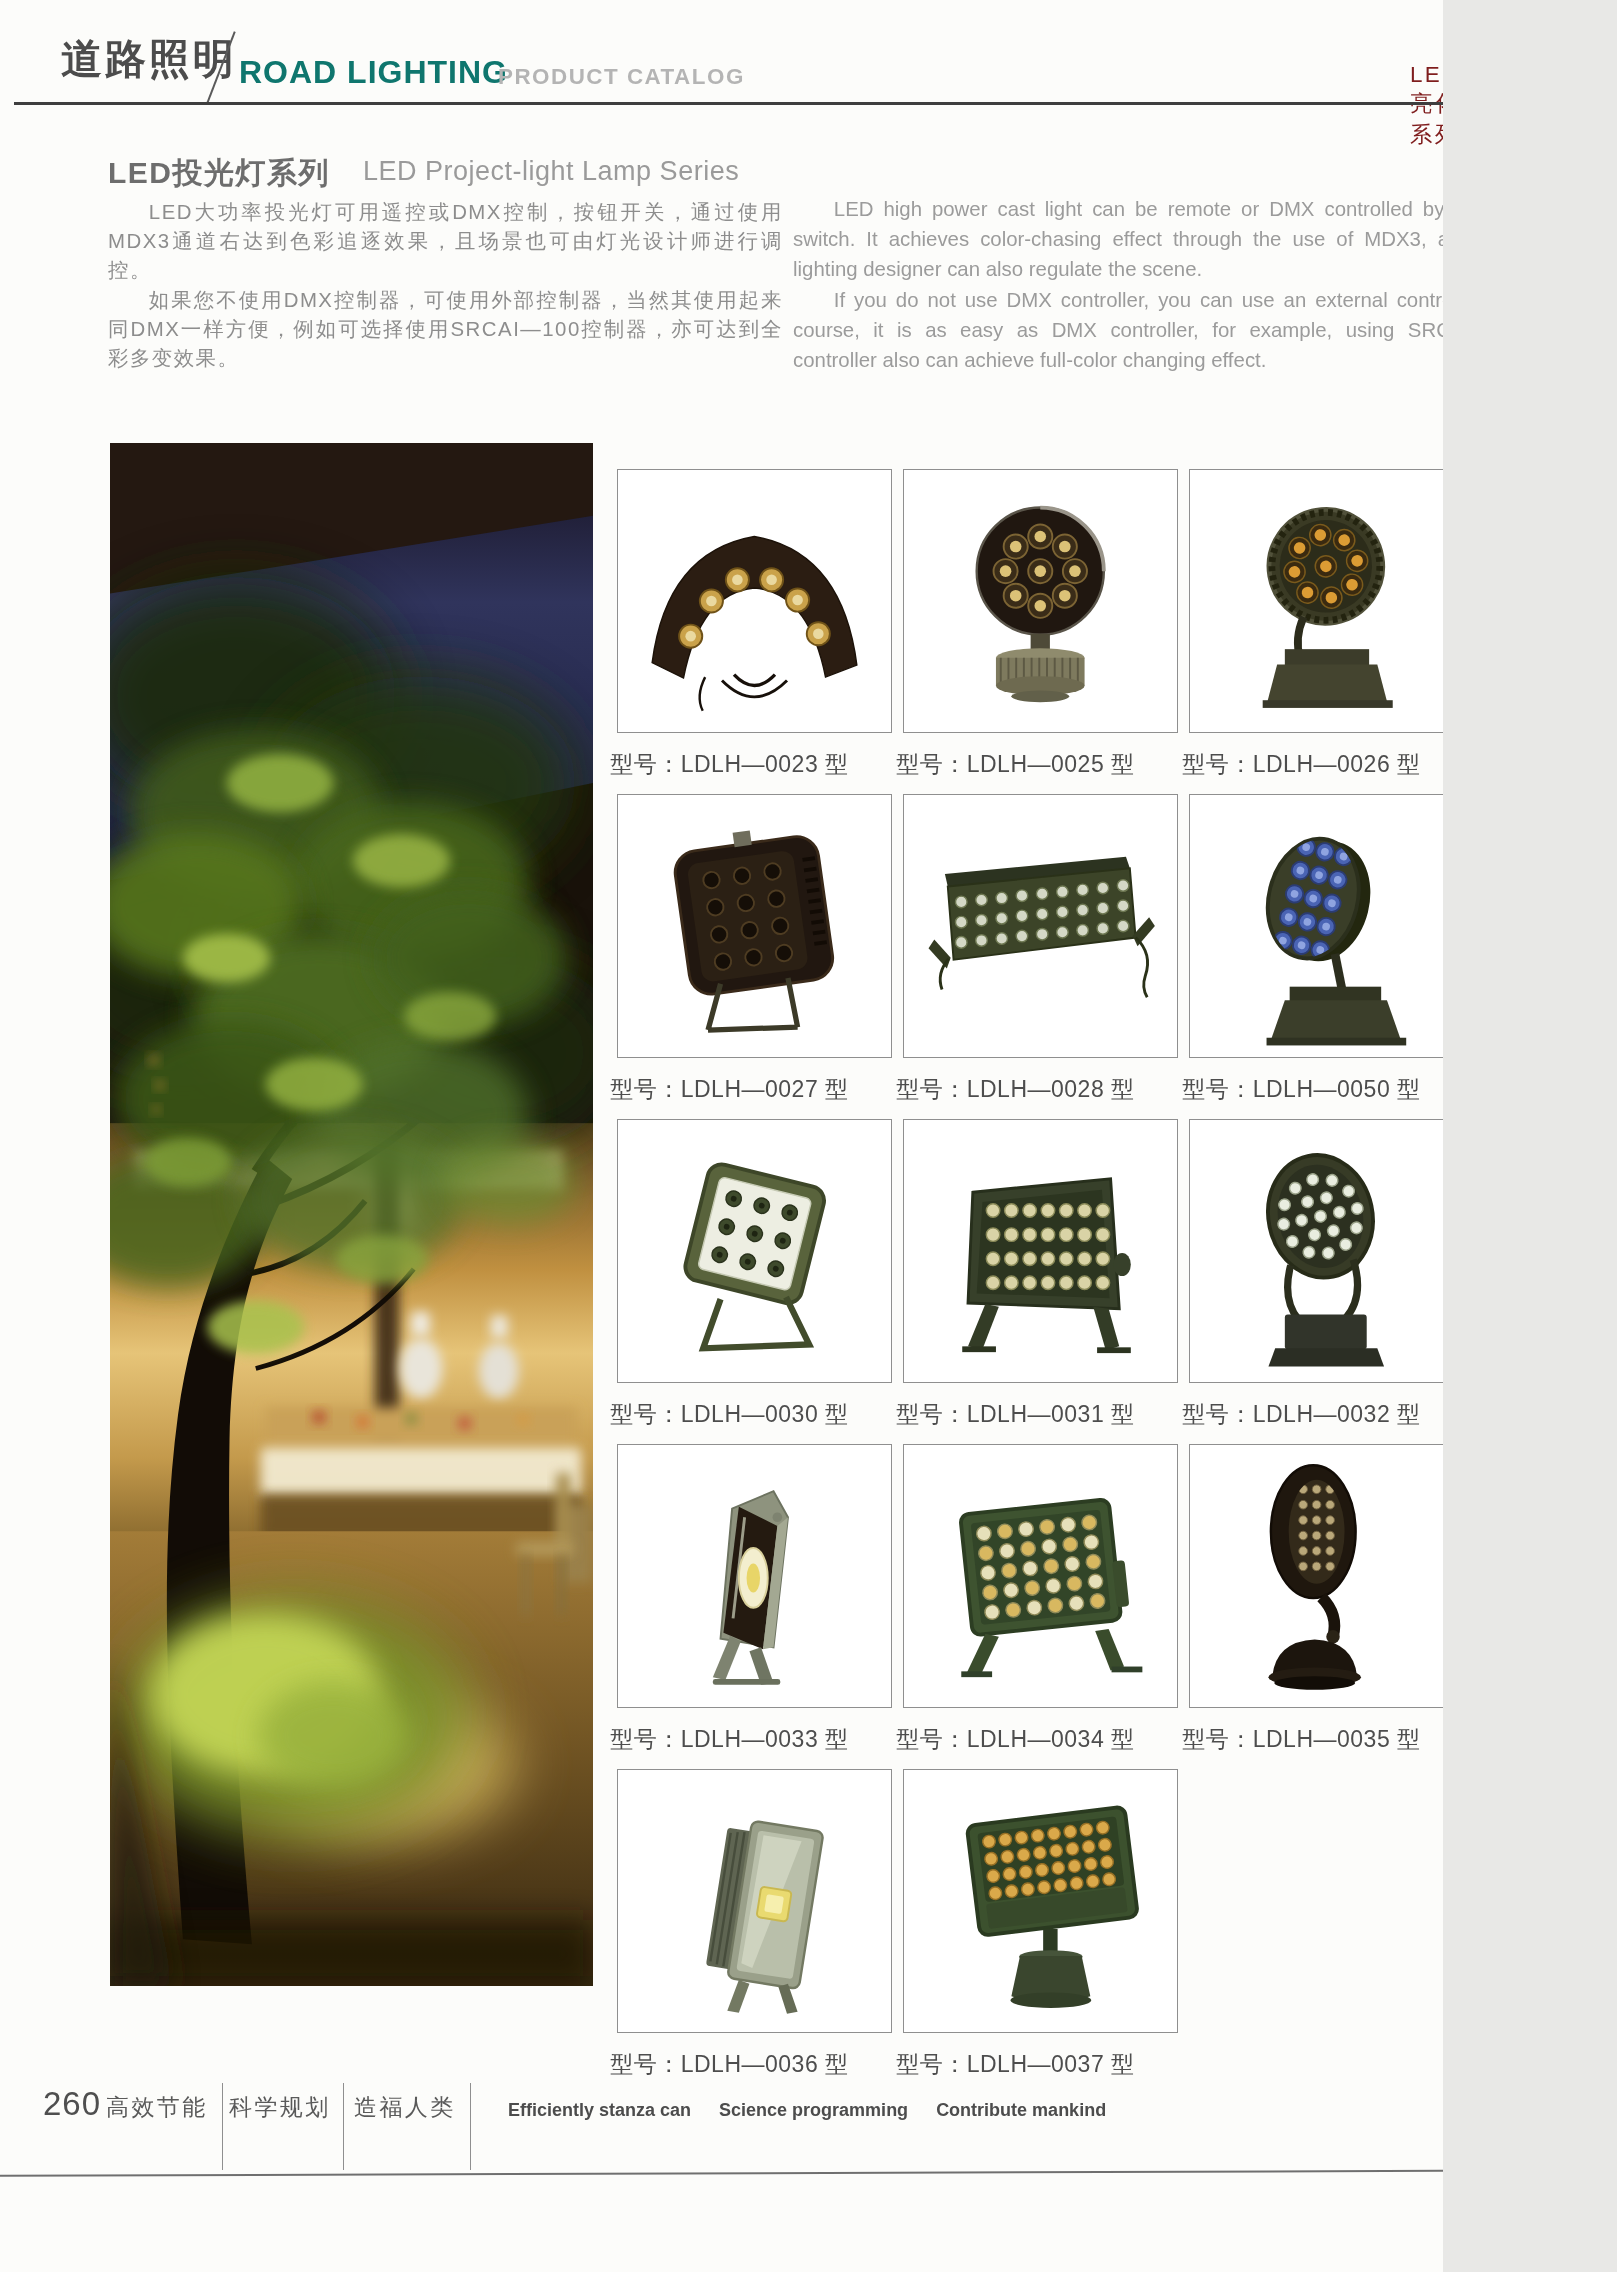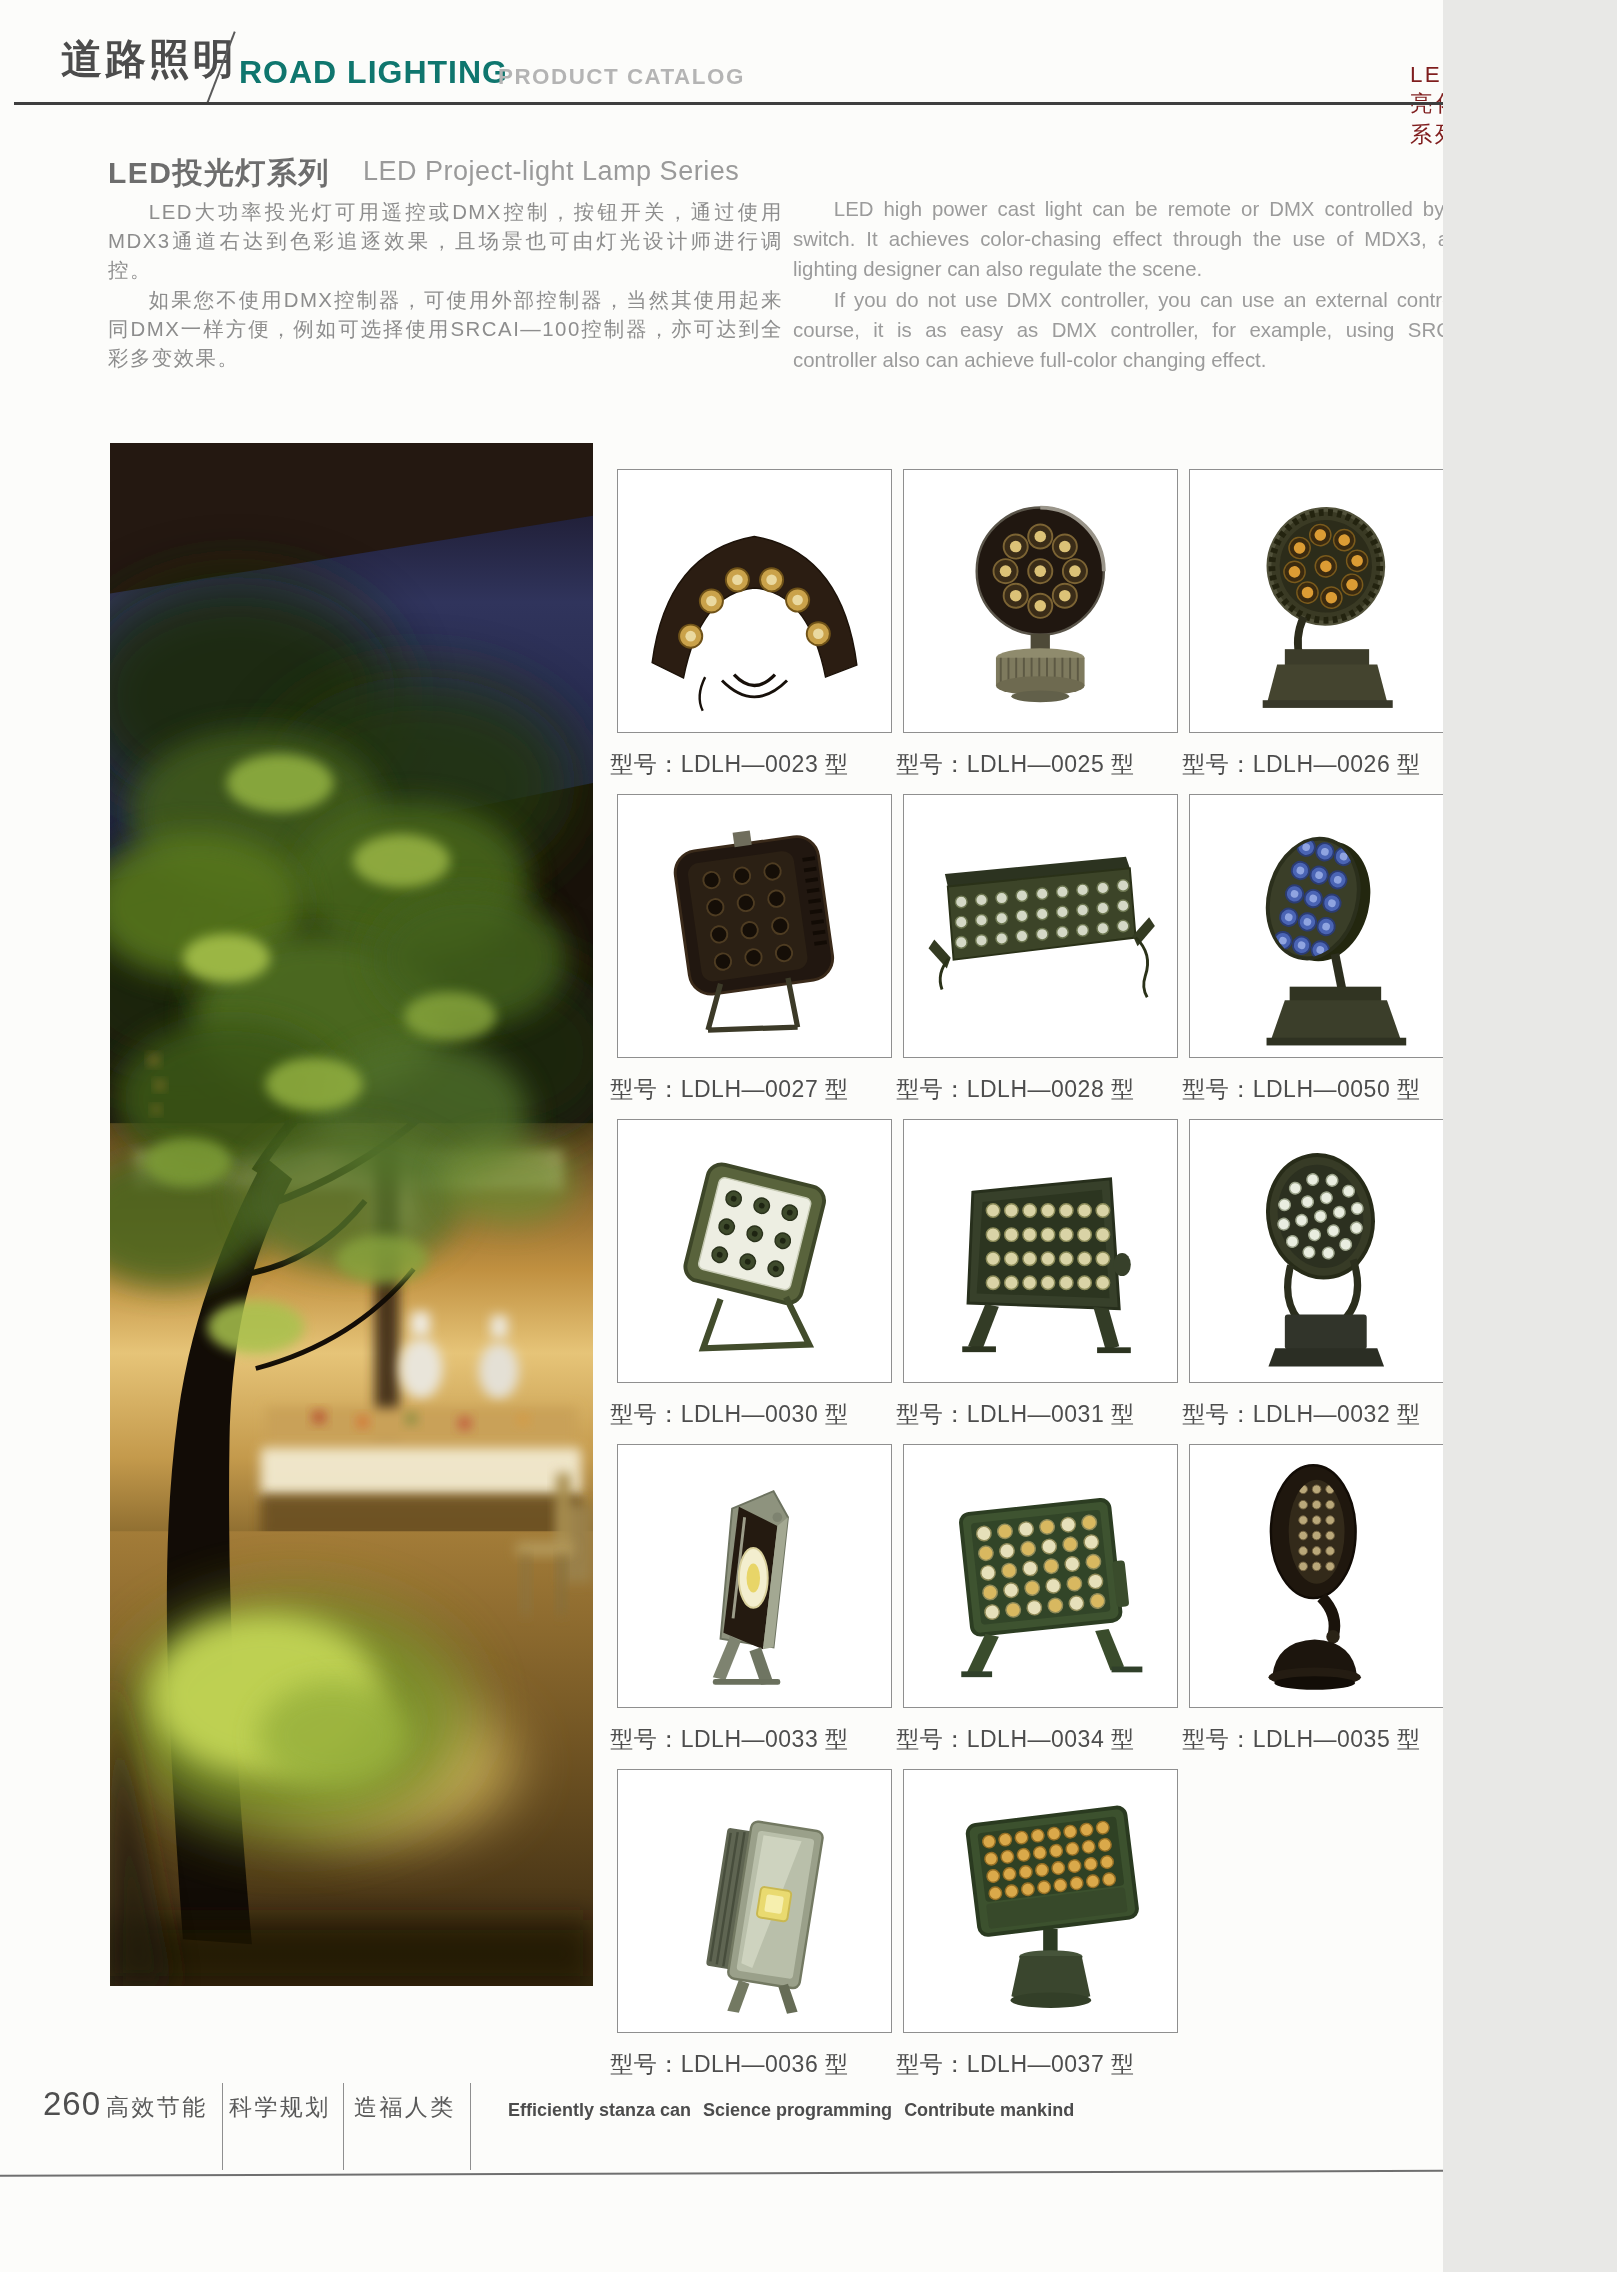--- a/index.html
+++ b/index.html
@@ -29,21 +29,21 @@
   .pbox{box-sizing:border-box;width:275px;height:264px;border:1.5px solid #8f8f8f;background:#ffffff;
         display:flex;align-items:center;justify-content:center;}
   .pbox svg{width:100%;height:100%;}
   .plabel{margin-top:15.5px;margin-left:-6.8px;font-size:23px;color:#4d4d4d;letter-spacing:0.5px;white-space:nowrap;}
   
   .ft-num{position:absolute;left:43px;top:2085px;font-size:33px;color:#4f4f4f;letter-spacing:1px;}
   .ft-cn{position:absolute;top:2092px;font-size:23px;color:#5a5a5a;letter-spacing:2.4px;}
   .ft-cn.s1{left:106px;}.ft-cn.s2{left:229px;}.ft-cn.s3{left:354px;}
   .ft-div{position:absolute;top:2083px;width:1px;height:87px;background:#8f8f8f;}
   .ft-div.d1{left:222px;}.ft-div.d2{left:343px;}.ft-div.d3{left:470px;}
-  .ft-en{position:absolute;left:508px;top:2100px;display:flex;gap:12px;font-size:18px;font-weight:700;color:#4c4c4c;}
+  .ft-en{position:absolute;left:508px;top:2100px;display:flex;gap:28px;font-size:18px;font-weight:700;color:#4c4c4c;}
   .ft-rule{position:absolute;left:0;top:2172px;width:1617px;height:1.9px;background:#6f6f6f;transform:rotate(-0.2deg);}
 </style>
 </head>
 <body>
 
 <div class="page">
 
   <div>
     <div class="hdr-cn">道路照明</div>
     <div class="hdr-slash"></div>

